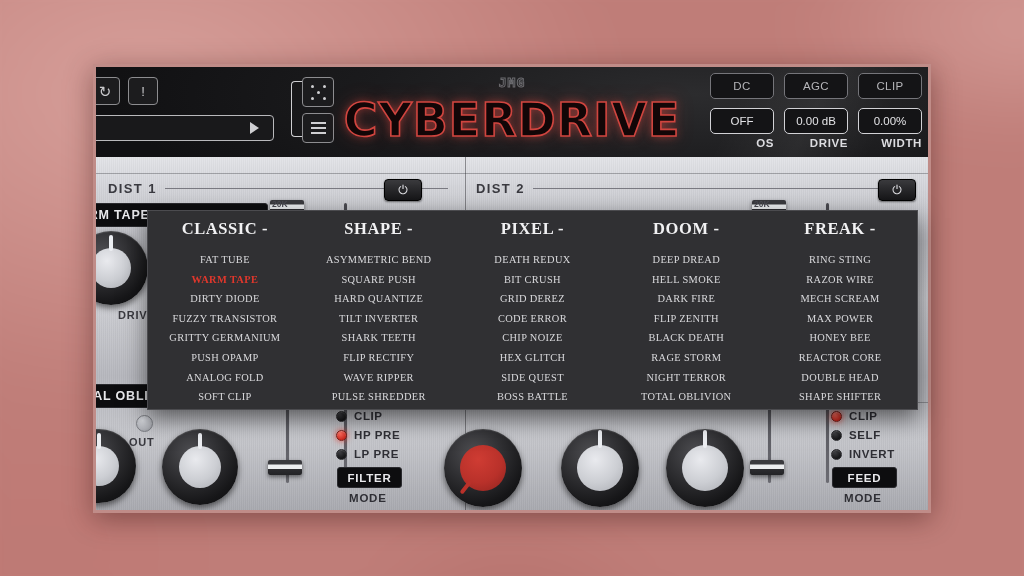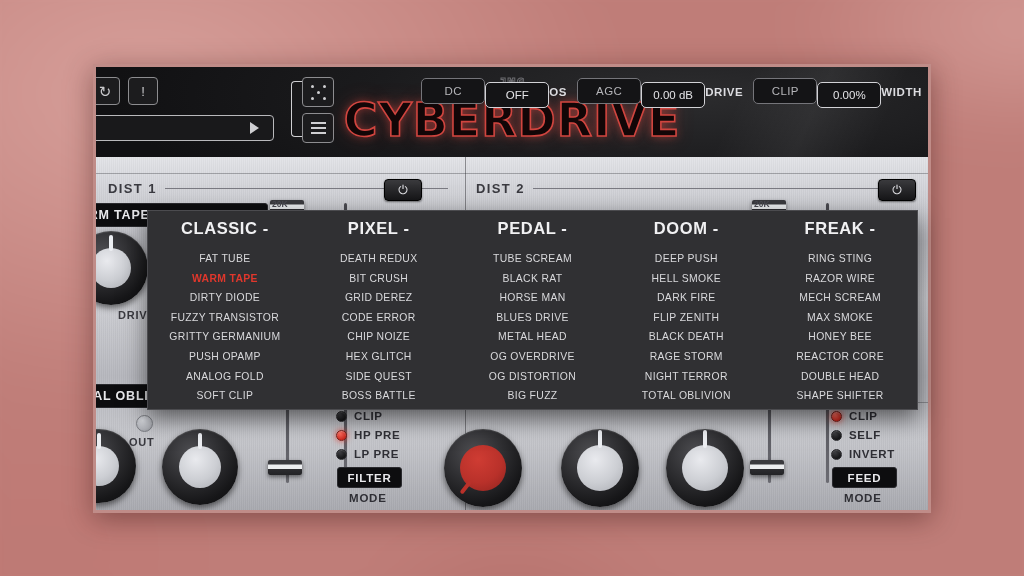--- a/index.html
+++ b/index.html
@@ -95,21 +95,21 @@
     position: absolute; left: 50%; transform: translateX(-50%); top: 26px;
     font-size: 46px; font-weight: bold; letter-spacing: 1px;
     font-family: "DejaVu Sans", sans-serif;
     color: #120607;
     -webkit-text-stroke: 1.6px #d0453f;
     text-shadow: 0 0 9px rgba(214,70,62,.55), 0 0 20px rgba(214,70,62,.30);
   }
 
   
   .hdr-right { position: absolute; right: 6px; top: 6px; display: flex; gap: 10px; }
-  .hr-col { display: flex; flex-direction: row; align-items: center; }
+  .hr-col { display: flex; flex-direction: column; align-items: flex-end; }
   .hr-top {
     width: 64px; height: 26px; border: 1px solid #75757a; border-radius: 5px;
     background: #141416; color: #b5b5b9; font-size: 11.5px; letter-spacing: .4px;
     display: flex; align-items: center; justify-content: center;
   }
   .hr-val {
     margin-top: 9px;
     width: 64px; height: 26px; border: 1px solid #d2d2d6; border-radius: 5px;
     background: #141416; color: #e3e3e6; font-size: 11.5px;
     display: flex; align-items: center; justify-content: center;
@@ -215,20 +215,21 @@
 
   
   #dropdown {
     position: absolute;
     left: 147px; top: 210px; width: 771px; height: 200px;
     background: #303033;
     border: 1px solid #4b4b4f;
     box-shadow: 0 8px 22px rgba(0,0,0,.55);
     display: flex;
     z-index: 40;
+    font-family: Liberation Serif, serif;
   }
   .dd-col { flex: 1; display: flex; flex-direction: column; align-items: center; padding-top: 8px; }
   .dd-head {
     color: #f1f1f3; font-size: 16.5px; font-weight: bold; letter-spacing: .6px;
     margin-bottom: 11px; white-space: nowrap;
   }
   .dd-item {
     color: #d9d9dc; font-size: 10.4px; letter-spacing: .35px;
     line-height: 19.6px; white-space: nowrap; text-align: center;
   }
@@ -452,56 +453,56 @@
       <div class="dd-item">FAT TUBE</div>
       <div class="dd-item sel">WARM TAPE</div>
       <div class="dd-item">DIRTY DIODE</div>
       <div class="dd-item">FUZZY TRANSISTOR</div>
       <div class="dd-item">GRITTY GERMANIUM</div>
       <div class="dd-item">PUSH OPAMP</div>
       <div class="dd-item">ANALOG FOLD</div>
       <div class="dd-item">SOFT CLIP</div>
     </div>
     <div class="dd-col">
+      <div class="dd-head">SHAPE -</div>
+      <div class="dd-item">ASYMMETRIC BEND</div>
+      <div class="dd-item">SQUARE PUSH</div>
+      <div class="dd-item">HARD QUANTIZE</div>
+      <div class="dd-item">TILT INVERTER</div>
+      <div class="dd-item">SHARK TEETH</div>
+      <div class="dd-item">FLIP RECTIFY</div>
+      <div class="dd-item">WAVE RIPPER</div>
+      <div class="dd-item">PULSE SHREDDER</div>
+    </div>
+    <div class="dd-col">
       <div class="dd-head">PIXEL -</div>
       <div class="dd-item">DEATH REDUX</div>
       <div class="dd-item">BIT CRUSH</div>
       <div class="dd-item">GRID DEREZ</div>
       <div class="dd-item">CODE ERROR</div>
       <div class="dd-item">CHIP NOIZE</div>
       <div class="dd-item">HEX GLITCH</div>
       <div class="dd-item">SIDE QUEST</div>
       <div class="dd-item">BOSS BATTLE</div>
     </div>
     <div class="dd-col">
-      <div class="dd-head">PEDAL -</div>
-      <div class="dd-item">TUBE SCREAM</div>
-      <div class="dd-item">BLACK RAT</div>
-      <div class="dd-item">HORSE MAN</div>
-      <div class="dd-item">BLUES DRIVE</div>
-      <div class="dd-item">METAL HEAD</div>
-      <div class="dd-item">OG OVERDRIVE</div>
-      <div class="dd-item">OG DISTORTION</div>
-      <div class="dd-item">BIG FUZZ</div>
-    </div>
-    <div class="dd-col">
       <div class="dd-head">DOOM -</div>
-      <div class="dd-item">DEEP PUSH</div>
+      <div class="dd-item">DEEP DREAD</div>
       <div class="dd-item">HELL SMOKE</div>
       <div class="dd-item">DARK FIRE</div>
       <div class="dd-item">FLIP ZENITH</div>
       <div class="dd-item">BLACK DEATH</div>
       <div class="dd-item">RAGE STORM</div>
       <div class="dd-item">NIGHT TERROR</div>
       <div class="dd-item">TOTAL OBLIVION</div>
     </div>
     <div class="dd-col">
       <div class="dd-head">FREAK -</div>
       <div class="dd-item">RING STING</div>
       <div class="dd-item">RAZOR WIRE</div>
       <div class="dd-item">MECH SCREAM</div>
-      <div class="dd-item">MAX SMOKE</div>
+      <div class="dd-item">MAX POWER</div>
       <div class="dd-item">HONEY BEE</div>
       <div class="dd-item">REACTOR CORE</div>
       <div class="dd-item">DOUBLE HEAD</div>
       <div class="dd-item">SHAPE SHIFTER</div>
     </div>
   </div>
 
 </body></html>

